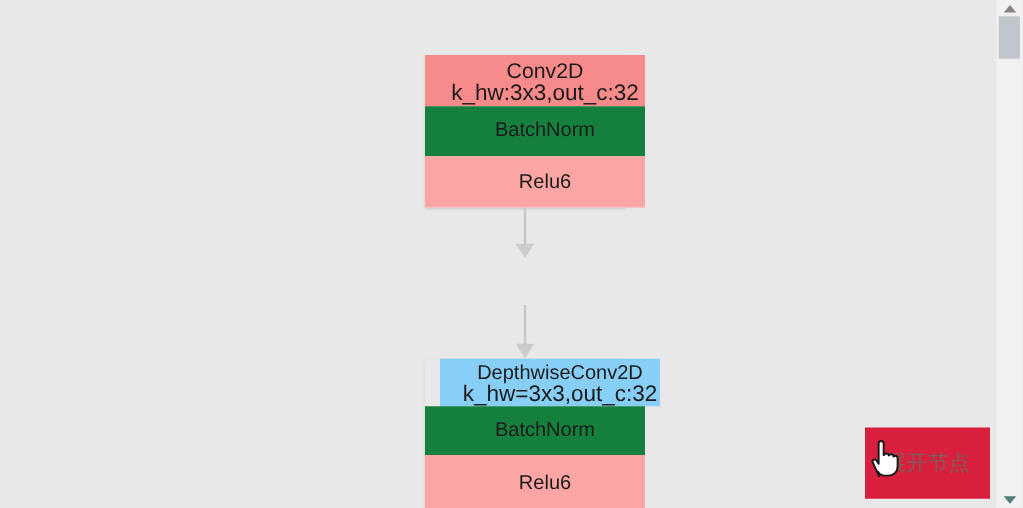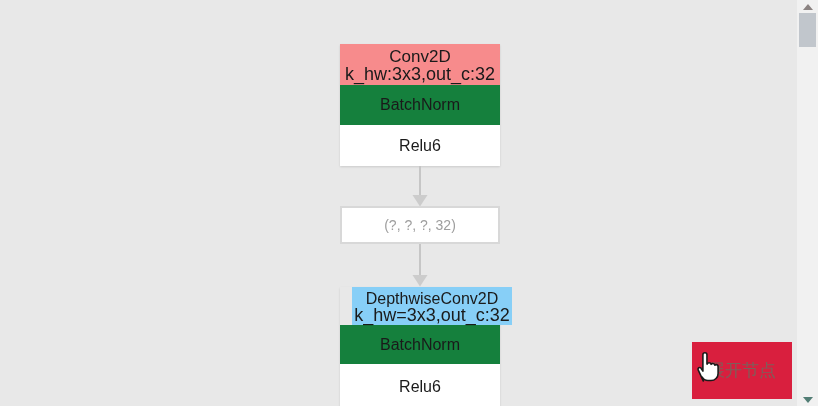--- a/index.html
+++ b/index.html
@@ -25,28 +25,29 @@
     box-shadow: 0 1px 2px rgba(0,0,0,0.12);
     cursor: pointer;
   }
   .layer {
     display: flex;
     flex-direction: column;
     align-items: center;
     justify-content: center;
     width: 100%;
     color: #1a1a1a;
+    padding-left: 16px;
   }
   .layer-title   { font-size: 17px; line-height: 20px; }
   .layer-title2  { font-size: 16px; line-height: 19px; }
   .layer-label   { font-size: 16px; }
   .layer-subtitle{ font-size: 18px; line-height: 15px; }
   .bg-salmon { background: #f78b8c; }
   .bg-orange { background: #15803d; }
-  .bg-green  { background: #ffffff; }
+  .bg-green  { background: #fca5a5; }
   .bg-blue   { background: #87cff7; }
 
   #block1 { top: 44px; }
   #block1 .h1 { height: 41px; }
   #block1 .h2 { height: 40px; }
   #block1 .h3 { height: 41px; }
 
   #block2 { top: 287px; }
   #block2 .h1 { height: 38px; margin-left: 12px; }
   #block2 .h2 { height: 39px; }
@@ -161,23 +162,20 @@
     <div class="layer h3 bg-green">
       <div class="layer-label">Relu6</div>
     </div>
   </div>
 
   <svg class="edge" style="top:166px" width="28" height="41">
     <line x1="14" y1="0" x2="14" y2="31"></line>
     <polygon points="6.5,29 21.5,29 14,40.5"></polygon>
   </svg>
 
-  <div class="tensor-node">
-    <span>(?, ?, ?, 32)</span>
-  </div>
 
   <svg class="edge" style="top:244px" width="28" height="43">
     <line x1="14" y1="0" x2="14" y2="33"></line>
     <polygon points="6.5,31 21.5,31 14,42.5"></polygon>
   </svg>
 
   <div class="block" id="block2">
     <div class="layer h1 bg-blue">
       <div class="layer-title2">DepthwiseConv2D</div>
       <div class="layer-subtitle">k_hw=3x3,out_c:32</div>

